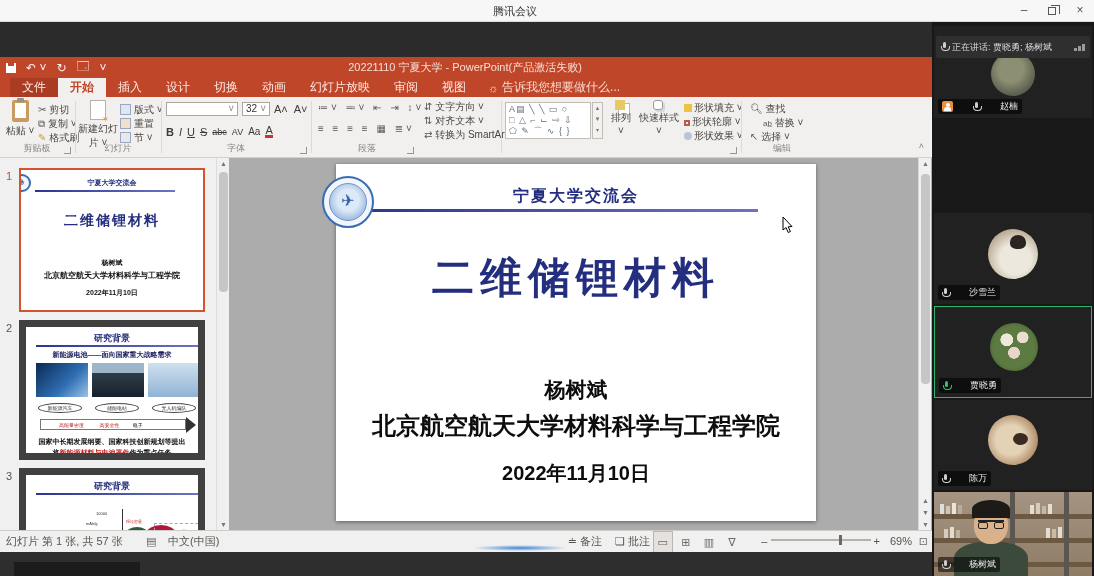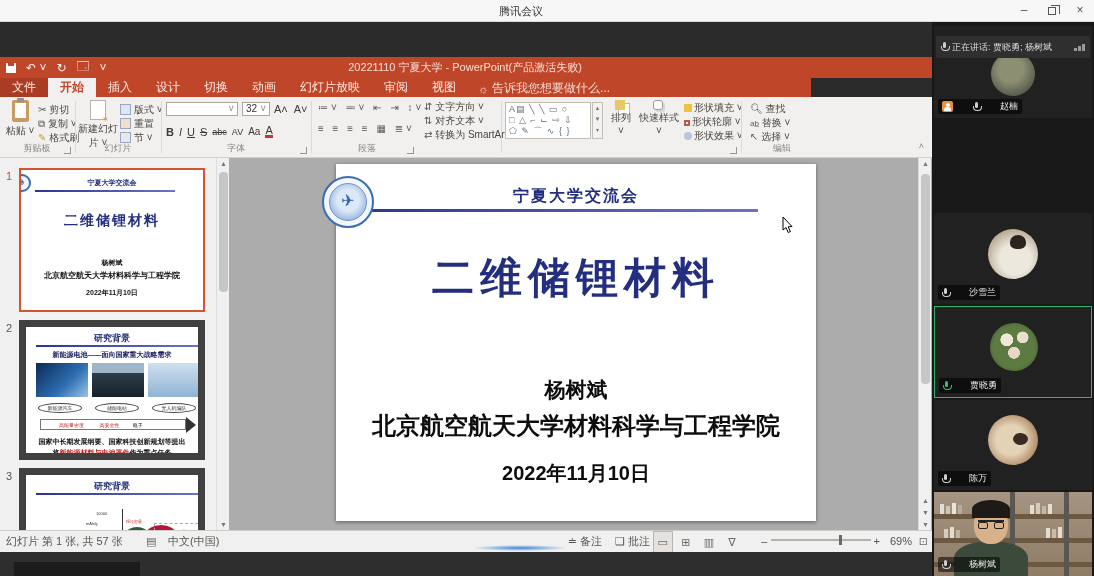--- a/index.html
+++ b/index.html
@@ -3,21 +3,21 @@
 <meta charset="utf-8">
 <style>
   * { margin:0; padding:0; box-sizing:border-box; }
   html,body { width:1094px; height:576px; overflow:hidden; background:#000; }
   body { font-family:"Liberation Sans","DejaVu Sans",sans-serif; }
   #root { position:relative; width:1094px; height:576px; background:#2a2a2a; }
   .abs { position:absolute; }
 
   
   .osbar { left:0; top:0; width:1094px; height:22px; background:#f7f7f7; border-bottom:1px solid #dcdcdc; }
-  .osbar-title { left:10px; top:0; width:1022px; height:22px; text-align:center; line-height:22px; font-size:11px; color:#333; }
+  .osbar-title { left:4px; top:0; width:1022px; height:22px; text-align:center; line-height:22px; font-size:11px; color:#333; }
   .osctl { top:0; height:22px; width:28px; text-align:center; line-height:20px; color:#555; font-size:12px; }
   .wbox2 { display:inline-block; width:8px; height:8px; border:1px solid #555; position:relative; vertical-align:middle; background:#f7f7f7; }
   .wbox2:before { content:""; position:absolute; left:2px; top:-3px; width:8px; height:8px; border:1px solid #555; border-bottom:none; border-left:none; }
 
   
   .backdrop { left:0; top:22px; width:932px; height:554px; background:#2b2b2b; }
   .bottom-dark { left:0; top:552px; width:932px; height:24px; background:#2e2e2e; }
   .bottom-box { left:14px; top:562px; width:126px; height:14px; background:#1c1c1c; }
   .meet-glow { left:472px; top:545px; width:96px; height:6px; background:radial-gradient(ellipse at center,#3f86d8 0%,rgba(63,134,216,0) 70%); }
 
@@ -26,21 +26,21 @@
   .qat { left:6px; top:58px; height:19px; color:#fff; font-size:12px; display:flex; align-items:center; gap:10px; }
   .qat .g { opacity:.92; }
   .savebox { display:inline-block; width:10px; height:10px; background:#fff; position:relative; }
   .savebox:before { content:""; position:absolute; left:2px; top:0; width:6px; height:3px; background:#c0462a; }
   .ppt-title { left:200px; top:57px; width:530px; height:21px; text-align:center; line-height:21px; color:#f7ddd5; font-size:11px; white-space:nowrap; }
   .ppt-ctls { right:164px; top:57px; height:21px; display:flex; align-items:center; gap:14px; color:#f3d8cf; font-size:12px; padding-right:8px; }
   .wbox-w { display:inline-block; width:8px; height:8px; border:1px solid #f3d8cf; }
   .wbox2-w { display:inline-block; width:8px; height:8px; border:1px solid #f3d8cf; position:relative; }
   .wbox2-w:before { content:""; position:absolute; left:2px; top:-3px; width:8px; height:8px; border:1px solid #f3d8cf; border-bottom:none; border-left:none; }
 
-  .tabrow { left:0; top:78px; width:811px; height:19px; background:#c0462a; display:flex; align-items:flex-end; color:#fde9e2; font-size:12px; }
+  .tabrow { left:0; top:78px; width:932px; height:19px; background:#c0462a; display:flex; align-items:center; color:#fde9e2; font-size:12px;padding-left:10px; }
   .tab { padding:0 12px; line-height:19px; white-space:nowrap; }
   .tab.active { background:#f2f0ef; color:#c0462a; font-weight:bold; }
   .tellme { display:flex; align-items:center; gap:4px; padding:0 10px; color:#f7d9cf; }
   .bulb { font-size:11px; }
   .tab-right { position:absolute; right:6px; top:78px; height:19px; display:flex; gap:14px; align-items:center; color:#fff; font-size:12px; }
 
   .ribbon { left:0; top:97px; width:932px; height:61px; background:#f2f0ef; border-bottom:1px solid #d4d0cc; color:#444; }
   .grp-label { position:absolute; bottom:2px; width:100%; text-align:center; font-size:9px; color:#8a8580; }
   .vsep { position:absolute; top:4px; bottom:4px; width:1px; background:#ddd9d5; }
   .launch { position:absolute; bottom:3px; right:3px; width:7px; height:7px; border-right:1px solid #9a948e; border-bottom:1px solid #9a948e; }
@@ -252,21 +252,21 @@
       </div>
       <div class="smallrow" style="left:182px;top:4px;"><span class="sqic" style="background:#f0c243;width:8px;height:8px;"></span><span>形状填充</span> ˅</div>
       <div class="smallrow" style="left:182px;top:18px;"><span class="sqic" style="border:2px solid #b85c46;width:6px;height:6px;"></span><span>形状轮廓</span> ˅</div>
       <div class="smallrow" style="left:182px;top:32px;"><span class="sqic" style="background:#b9c5d6;border-radius:50%;width:8px;height:8px;"></span><span>形状效果</span> ˅</div>
       <div class="launch"></div>
     </div>
     <div class="vsep" style="left:741px;"></div>
 
     <div class="abs" style="left:742px;top:0;width:80px;height:60px;">
       <div class="smallrow" style="left:8px;top:5px;"><span class="ric">🔍︎</span> <span>查找</span></div>
-      <div class="smallrow" style="left:8px;top:19px;"><span class="ric" style="font-size:8px;">ab̲</span> <span>替换</span> ˅</div>
+      <div class="smallrow" style="left:8px;top:19px;"><span class="ric" style="font-size:8px;margin-left:13px;">ab̲</span> <span>替换</span> ˅</div>
       <div class="smallrow" style="left:8px;top:33px;"><span class="ric">↖</span> <span>选择</span> ˅</div>
       <div class="grp-label">编辑</div>
     </div>
     <div class="abs" style="right:8px;bottom:6px;color:#8a8580;font-size:9px;">˄</div>
   </div>
 
   <div class="abs workspace"></div>
 
   <div class="abs thumbpanel">
     <div class="thumb-num" style="left:6px;top:12px;color:#b0532f;">1</div>

